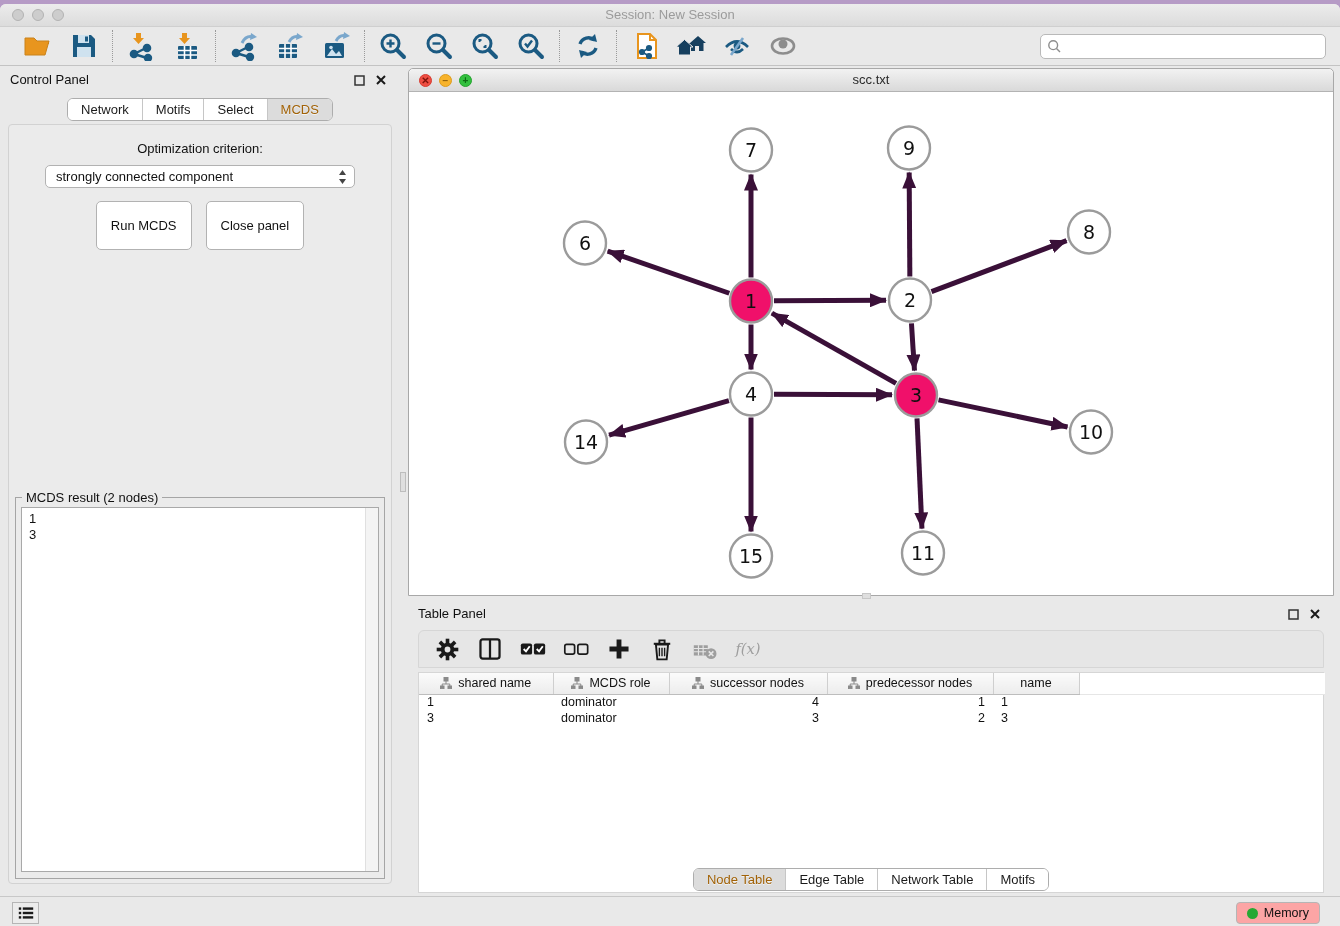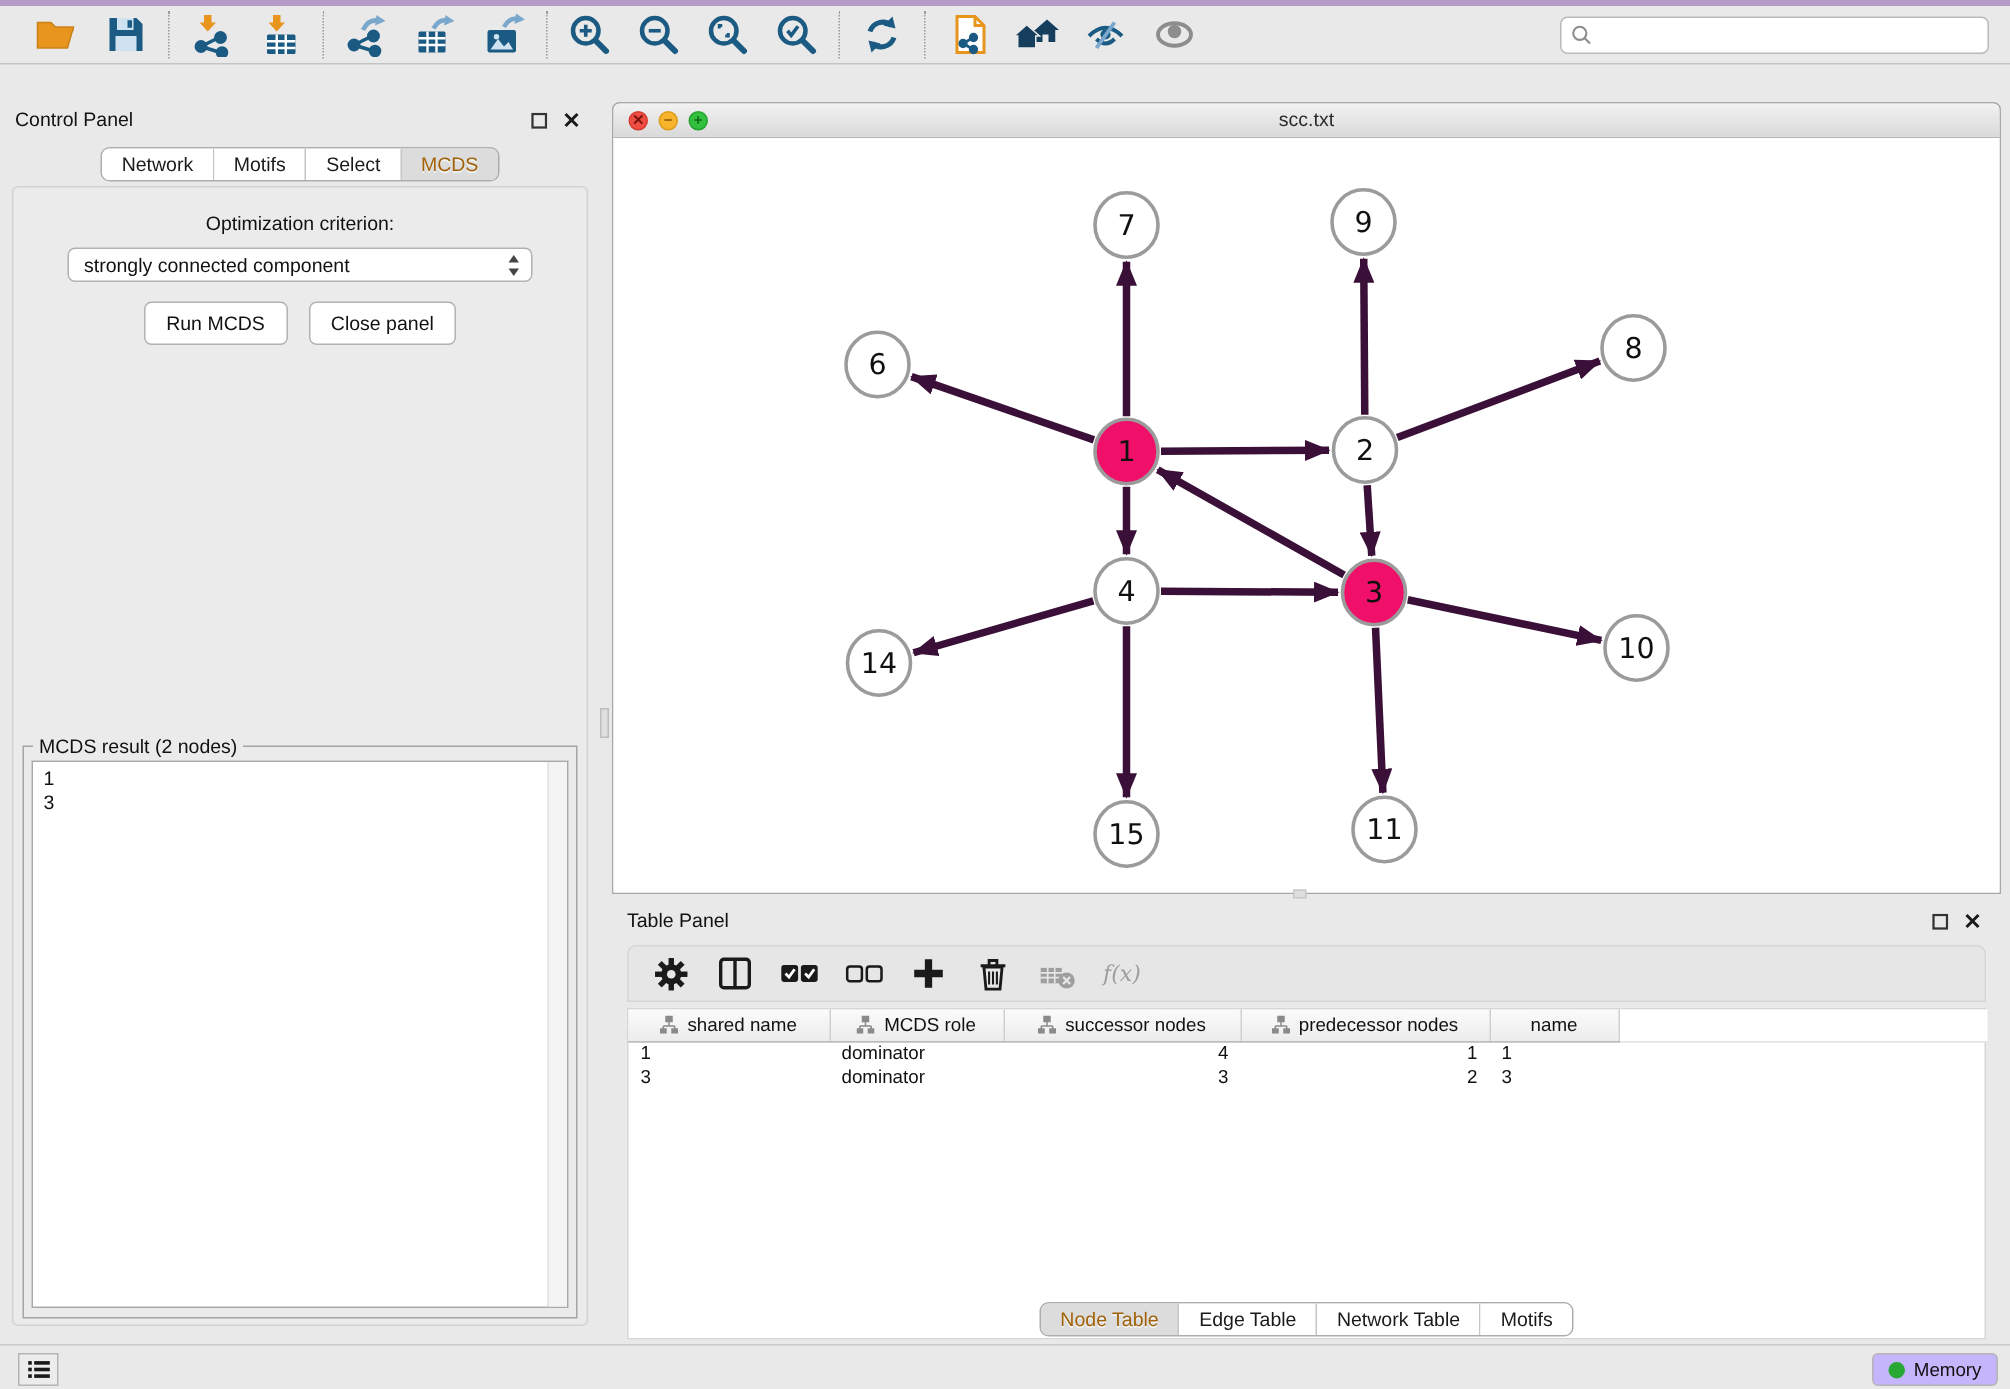--- a/index.html
+++ b/index.html
@@ -39,21 +39,21 @@
   .seg .tab:last-child { border-right:none; }
   .seg .tab.active { background:#dcdcdc; color:#a16207; text-shadow:0 1px 0 #f2f2f2; }
   .cp-content { position:absolute; left:8px; right:8px; top:58px; bottom:12px;
                 background:#ebebeb; border:1px solid #d2d2d2; border-radius:4px; }
   .opt-label { text-align:center; margin-top:16px; font-size:13px; color:#111; }
   .dropdown { position:relative; margin:9px auto 0 auto; width:310px; height:23px; background:#fff;
               border:1px solid #b2b2b2; border-radius:5px; font-size:13px; line-height:21px;
               padding-left:10px; color:#111; }
   .dd-arrows { position:absolute; right:7px; top:3px; }
   .btn-row { display:flex; justify-content:center; gap:14px; margin-top:13px; }
-  .push-btn { background:#fff; border:1px solid #b2b2b2; border-radius:5px; padding:6px 14px;
+  .push-btn { background:#fff; border:1px solid #b2b2b2; border-radius:5px; padding:16px 14px;
               font-size:13px; color:#111; }
   .result-box { position:absolute; left:6px; right:6px; top:372px; bottom:4px;
                 border:1px solid #a5a5a5; background:#ebebeb;padding-left:40px; }
   .result-legend { position:absolute; left:6px; top:-8px; background:#ebebeb; padding:0 4px;
                    font-size:13px; color:#111; }
   .result-list { position:absolute; left:5px; right:5px; top:9px; bottom:6px; background:#fff;
                  border:1px solid #a9a9a9; font-size:13px; color:#111; padding:3px 0 0 7px; }
   .result-list div { line-height:16px; }
   .result-scroll { position:absolute; right:0; top:0; bottom:0; width:13px; background:#f4f4f4;
                    border-left:1px solid #e0e0e0; }
@@ -95,32 +95,40 @@
   table.grid td { height:16px; padding:0 8px; color:#111; white-space:nowrap; overflow:hidden; }
   td.c0,td.c1,td.c4 { text-align:left; }
   td.c2,td.c3 { text-align:right; padding-right:14px; }
   .tp-tabs { position:absolute; left:0; right:0; top:268px; display:flex; justify-content:center; }
 
   
   .statusbar { position:absolute; left:0; top:892px; width:1340px; height:30px;
                background:#e9e9e9; border-top:1px solid #c8c8c8; }
   .list-btn { position:absolute; left:12px; top:5px; width:27px; height:22px; background:#ececec;
               border:1px solid #b5b5b5; display:flex; align-items:center; justify-content:center; }
-  .mem-btn { position:absolute; right:8px; top:5px; height:22px; background:#c4b5fd;
+  .mem-btn { position:absolute; right:20px; top:5px; height:22px; background:#fca5a5;
              border:1px solid #b5b5b5; border-radius:4px; display:flex; align-items:center;
              gap:6px; padding:0 10px; font-size:12.5px; color:#111; }
   .mem-dot { width:11px; height:11px; border-radius:50%; background:#27a833; }
 
   svg { display:block; }
 </style>
 </head>
 <body>
 
 <div class="window">
 
+  <div class="titlebar">
+    <div class="lights">
+      <span class="light"></span>
+      <span class="light"></span>
+      <span class="light"></span>
+    </div>
+    <div class="win-title">Session: New Session</div>
+  </div>
 
   <div class="toolbar">
     <div class="tb-group">
       <span class="tb-btn">
         <svg width="30" height="30" viewBox="0 0 30 30">
           <path d="M2 7h9l3 3h12v3H8l-4 11z" fill="#c9821a"></path>
           <path d="M2 24V7h9l3 3h12L22 24z" fill="#e8951e" stroke="#c9821a" stroke-width="1"></path>
         </svg>
       </span>
       <span class="tb-btn">

